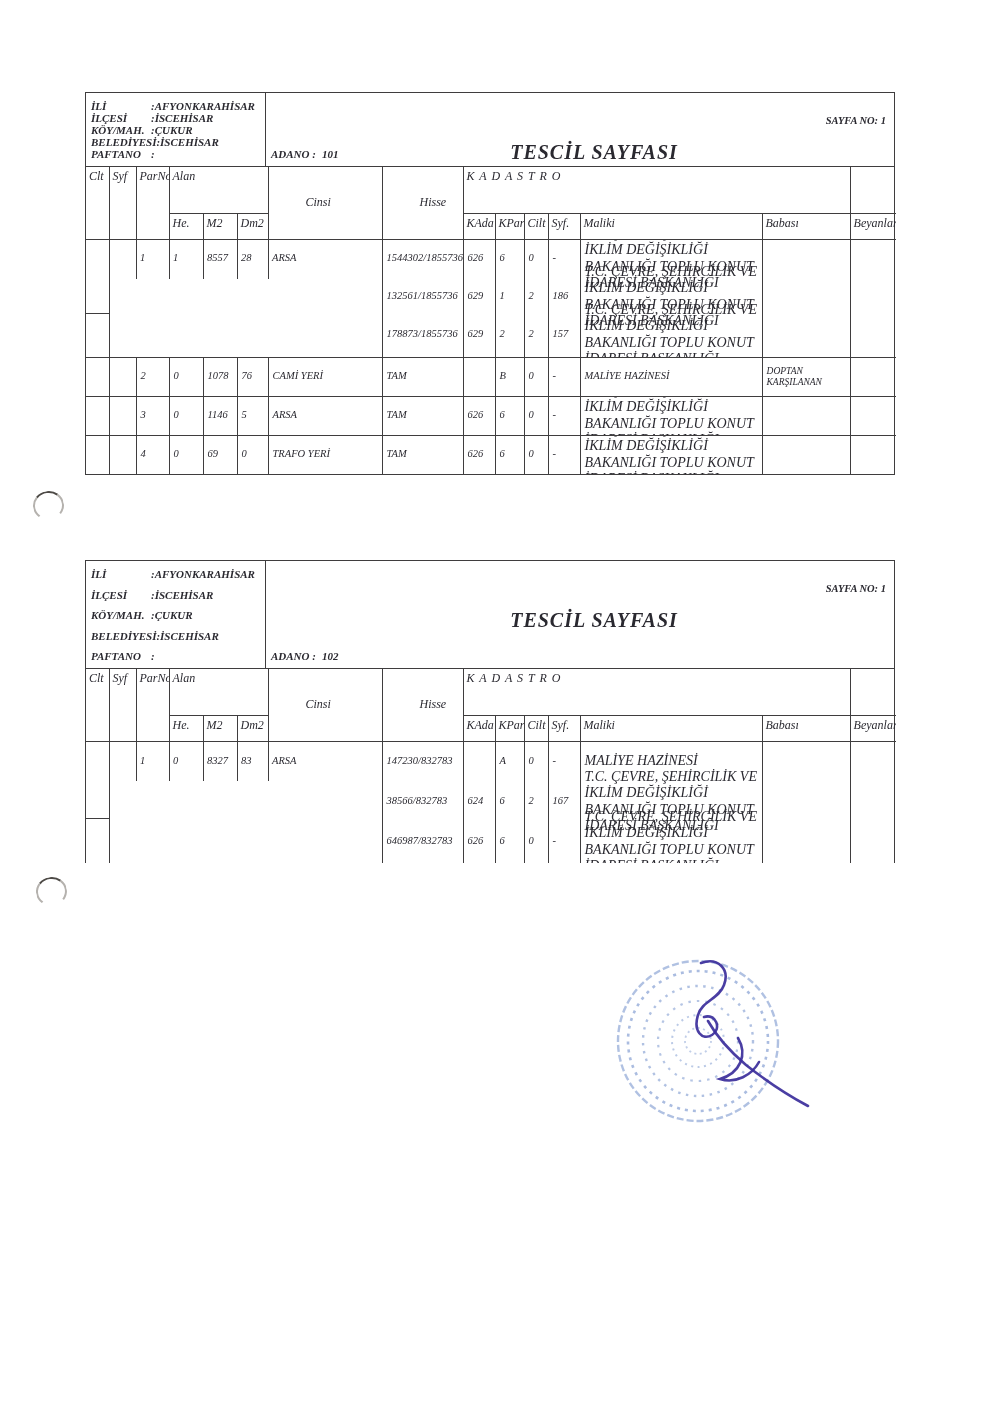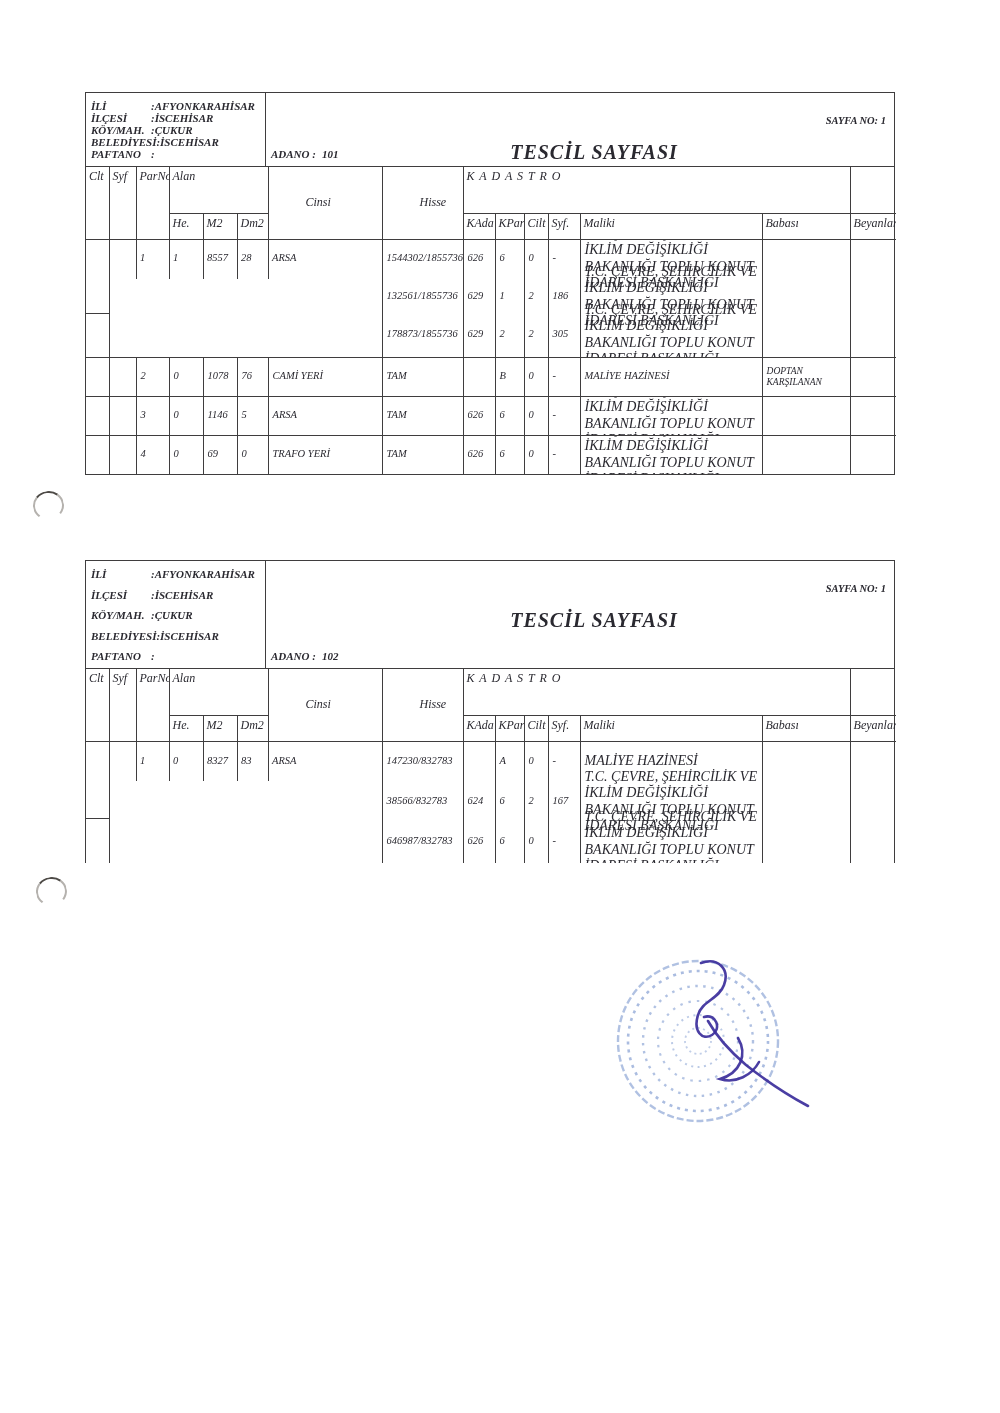--- a/index.html
+++ b/index.html
@@ -175,21 +175,21 @@
           <div class="e">2</div>
         </td>
         <td>
           <div class="e">0</div>
           <div class="e">2</div>
           <div class="e">2</div>
         </td>
         <td>
           <div class="e">-</div>
           <div class="e">186</div>
-          <div class="e">305</div>
+          <div class="e">157</div>
         </td>
         <td class="mal">
           <div class="e">T.C. ÇEVRE, ŞEHİRCİLİK VE İKLİM DEĞİŞİKLİĞİ BAKANLIĞI TOPLU KONUT İDARESİ BAŞKANLIĞI</div>
           <div class="e">T.C. ÇEVRE, ŞEHİRCİLİK VE İKLİM DEĞİŞİKLİĞİ BAKANLIĞI TOPLU KONUT İDARESİ BAŞKANLIĞI</div>
           <div class="e">T.C. ÇEVRE, ŞEHİRCİLİK VE İKLİM DEĞİŞİKLİĞİ BAKANLIĞI TOPLU KONUT İDARESİ BAŞKANLIĞI</div>
         </td>
         <td></td>
         <td></td>
       </tr>
       <tr style="height:38px">

